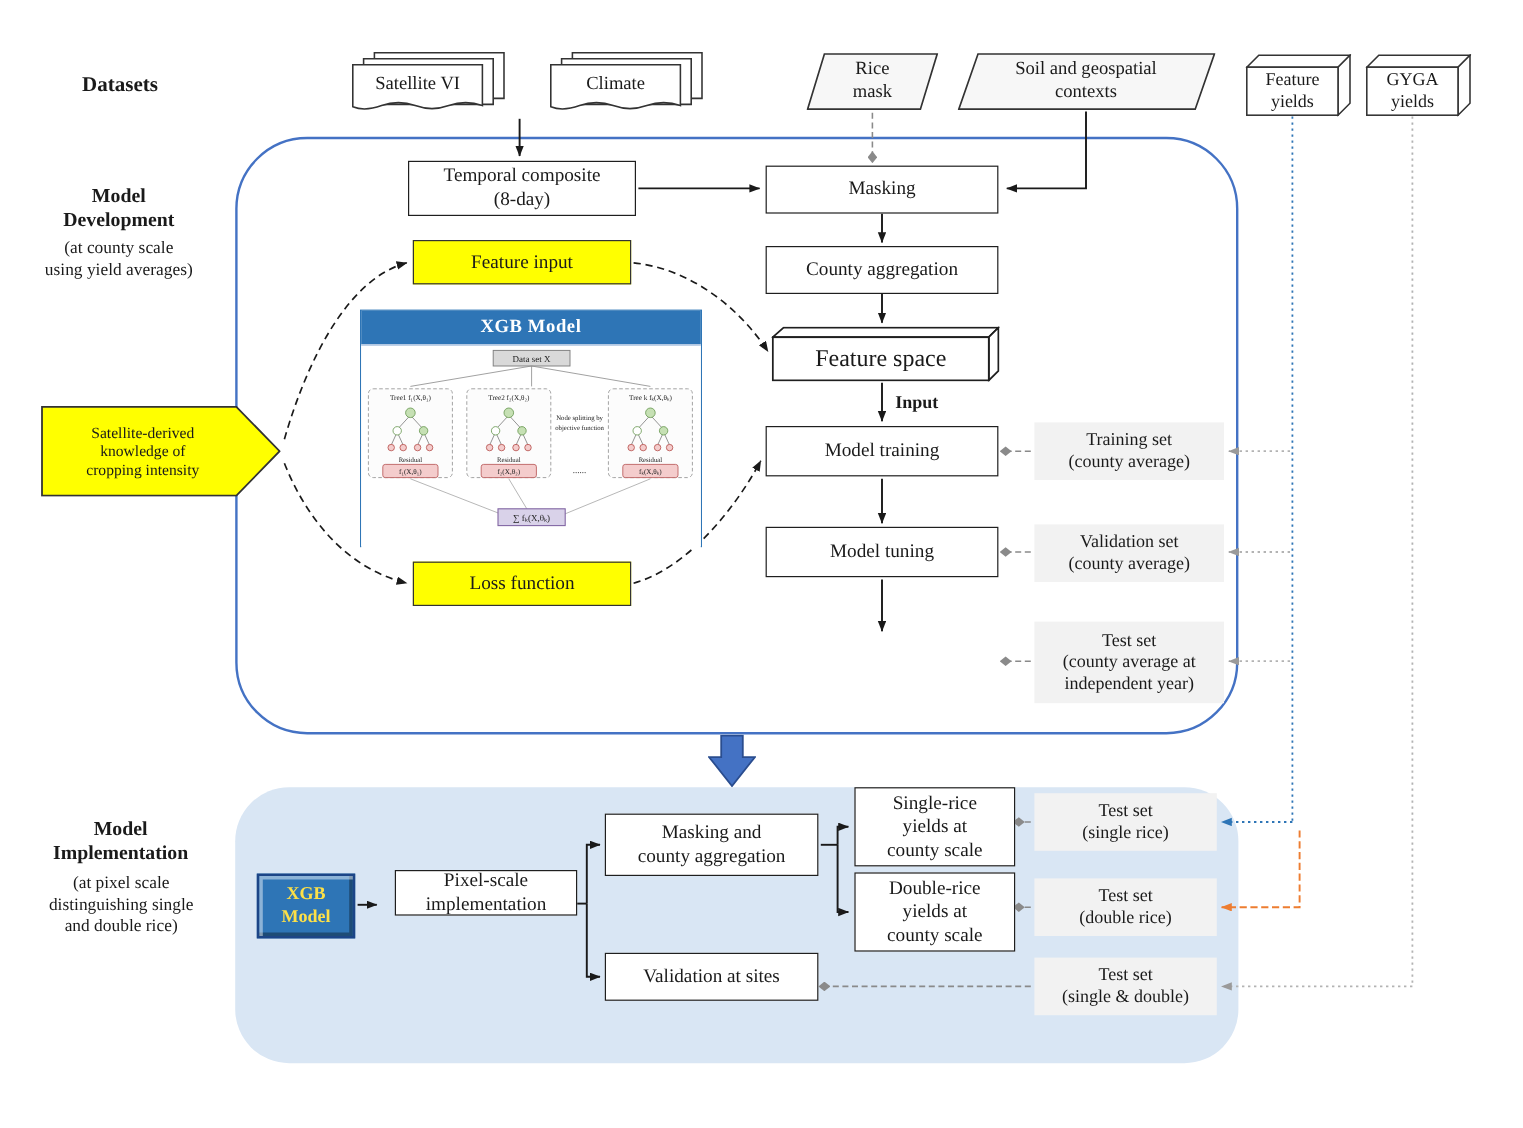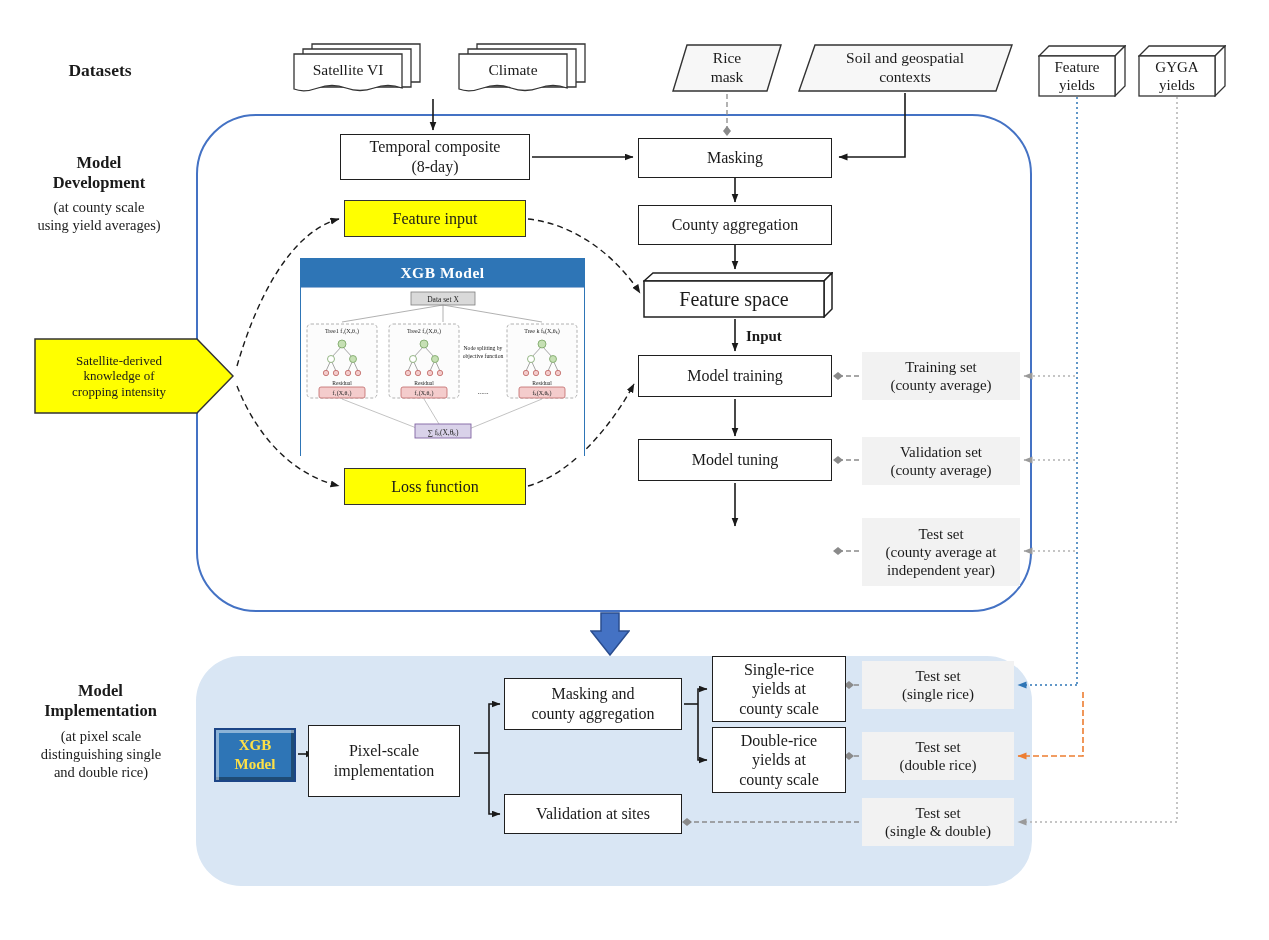--- a/index.html
+++ b/index.html
@@ -294,21 +294,21 @@
   </div>
 
   <div class="node titleblock" style="left:18px;top:678px;width:165px;height:46px">Model
 Implementation</div>
   <div class="node subblock" style="left:12px;top:724px;width:178px;height:62px">(at pixel scale
 distinguishing single
 and double rice)</div>
 
   <div class="xgb-button">XGB
 Model</div>
-  <div class="node box" style="left:308px;top:725px;width:152px;height:72px">Pixel-scale
+  <div class="node box" style="left:329px;top:725px;width:152px;height:38px">Pixel-scale
 implementation</div>
   <div class="node box" style="left:504px;top:678px;width:178px;height:52px">Masking and
 county aggregation</div>
   <div class="node box" style="left:712px;top:656px;width:134px;height:66px">Single-rice
 yields at
 county scale</div>
   <div class="node box" style="left:712px;top:727px;width:134px;height:66px">Double-rice
 yields at
 county scale</div>
   <div class="node box" style="left:504px;top:794px;width:178px;height:40px">Validation at sites</div>

